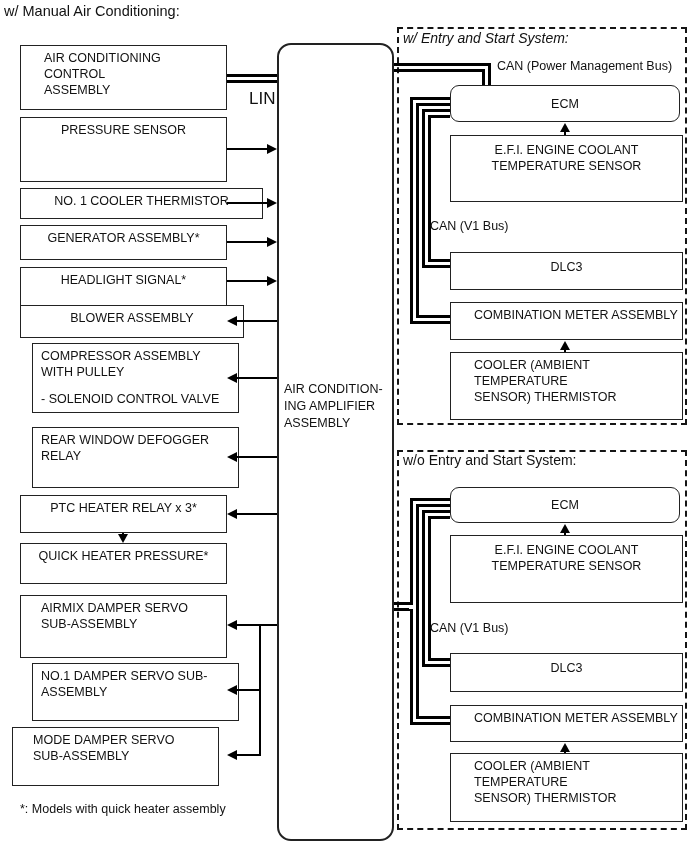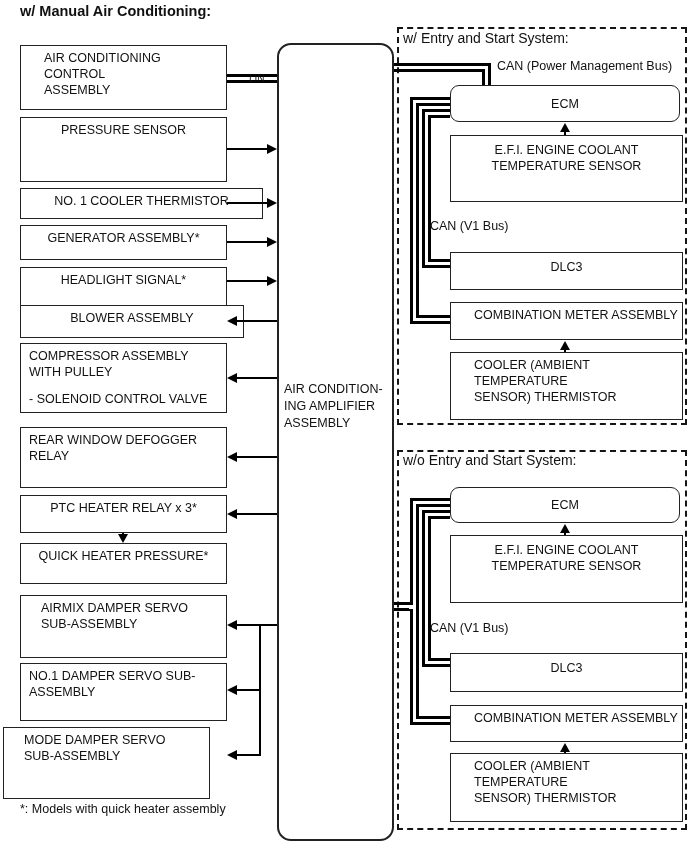--- a/index.html
+++ b/index.html
@@ -3,21 +3,21 @@
 <meta charset="utf-8">
 <style>
   html,body{margin:0;padding:0;background:#fff;}
   #stage{position:relative;width:691px;height:854px;background:#fff;overflow:hidden;
          font-family:"Liberation Sans",sans-serif;color:#111;}
   .box{position:absolute;border:1.5px solid #222;background:#fff;box-sizing:border-box;
        font-size:12.5px;line-height:16px;padding-top:4px;}
   .rbox{border-radius:9px;}
   .tc{text-align:center;}
   .tl6{padding-left:23px;padding-right:4px;}
-  .tl8{padding-left:8px;}
+  .tl8{padding-left:8px;margin-left:12px;}
   .tl20{padding-left:20px;padding-right:4px;}
   .bl{min-height:16px;}
   .dashedbox{position:absolute;border:2px dashed #141414;box-sizing:border-box;background:transparent;}
   .grouplabel{position:absolute;font-size:14px;white-space:nowrap;}
   .buslabel{position:absolute;font-size:12.5px;white-space:nowrap;}
   .bus{position:absolute;box-sizing:border-box;background:transparent;}
   .bus-h{border-top:9px double #000;}
   .bus-ltr{border-top:9px double #000;border-right:9px double #000;}
   .bus-c{border-top:9px double #000;border-left:9px double #000;border-bottom:9px double #000;}
   .patch{position:absolute;background:#fff;}
@@ -34,38 +34,38 @@
         border-right:5px solid transparent;border-bottom:9px solid #000;}
   .title{position:absolute;font-size:14.5px;white-space:nowrap;}
   .footnote{position:absolute;font-size:12.5px;white-space:nowrap;}
   .amptext{position:absolute;font-size:12.5px;line-height:17px;}
 </style>
 </head>
 <body>
 
 <div id="stage">
 
-  <div class="title" style="left:20px;top:3px;font-weight:bold;">w/ Manual Air Conditioning:</div>
+  <div class="title" style="left:4px;top:3px;">w/ Manual Air Conditioning:</div>
   <div class="footnote" style="left:20px;top:802px;">*: Models with quick heater assembly</div>
 
   <div class="dashedbox" style="left:397px;top:27px;width:290px;height:398px;"></div>
-  <div class="grouplabel" style="left:403px;top:30px;">w/ Entry and Start System:</div>
+  <div class="grouplabel" style="left:403px;top:30px;font-style:italic;">w/ Entry and Start System:</div>
   <div class="dashedbox" style="left:397px;top:450px;width:290px;height:380px;"></div>
   <div class="grouplabel" style="left:403px;top:452px;">w/o Entry and Start System:</div>
 
   <div class="bus bus-h" style="left:227px;top:74px;width:50px;height:9px;"></div>
   <div class="bus bus-ltr" style="left:393px;top:63px;width:98px;height:22px;"></div>
   <div class="bus bus-c" style="left:410px;top:97px;width:40px;height:227px;"></div>
   <div class="bus bus-c" style="left:422px;top:109px;width:28px;height:159px;"></div>
   <div class="bus bus-c" style="left:410px;top:498px;width:40px;height:227px;"></div>
   <div class="bus bus-c" style="left:422px;top:510px;width:28px;height:157px;"></div>
   <div class="bus bus-h" style="left:393px;top:602px;width:20px;height:9px;"></div>
   <div class="patch" style="left:409px;top:604.5px;width:5px;height:4px;"></div>
 
-  <div class="buslabel" style="left:249px;top:73px;font-size:10px;">LIN</div>
+  <div class="buslabel" style="left:249px;top:89px;font-size:17px;">LIN</div>
   <div class="buslabel" style="left:497px;top:59px;">CAN (Power Management Bus)</div>
   <div class="buslabel" style="left:430px;top:219px;">CAN (V1 Bus)</div>
   <div class="buslabel" style="left:430px;top:621px;">CAN (V1 Bus)</div>
 
   <div class="box" style="left:277px;top:43px;width:117px;height:798px;border-radius:14px;border-width:2px;"></div>
   <div class="amptext" style="left:284px;top:381px;width:106px;">
     <div>AIR CONDITION-</div>
     <div>ING AMPLIFIER</div>
     <div>ASSEMBLY</div>
   </div>
@@ -106,21 +106,21 @@
     <div class="bl">QUICK HEATER PRESSURE*</div>
   </div>
   <div class="box tl20" style="left:20px;top:595px;width:207px;height:63px;">
     <div class="bl">AIRMIX DAMPER SERVO</div>
     <div class="bl">SUB-ASSEMBLY</div>
   </div>
   <div class="box tl8" style="left:20px;top:663px;width:207px;height:58px;">
     <div class="bl">NO.1 DAMPER SERVO SUB-</div>
     <div class="bl">ASSEMBLY</div>
   </div>
-  <div class="box tl20" style="left:3px;top:727px;width:207px;height:72px;">
+  <div class="box tl20" style="left:12px;top:727px;width:207px;height:59px;">
     <div class="bl">MODE DAMPER SERVO</div>
     <div class="bl">SUB-ASSEMBLY</div>
   </div>
 
   <div class="box rbox tc" style="left:450px;top:85px;width:230px;height:37px;padding-top:10px;">
     <div>ECM</div>
   </div>
   <div class="box tc" style="left:450px;top:135px;width:233px;height:67px;padding-top:6px;">
     <div class="bl">E.F.I. ENGINE COOLANT</div>
     <div class="bl">TEMPERATURE SENSOR</div>

